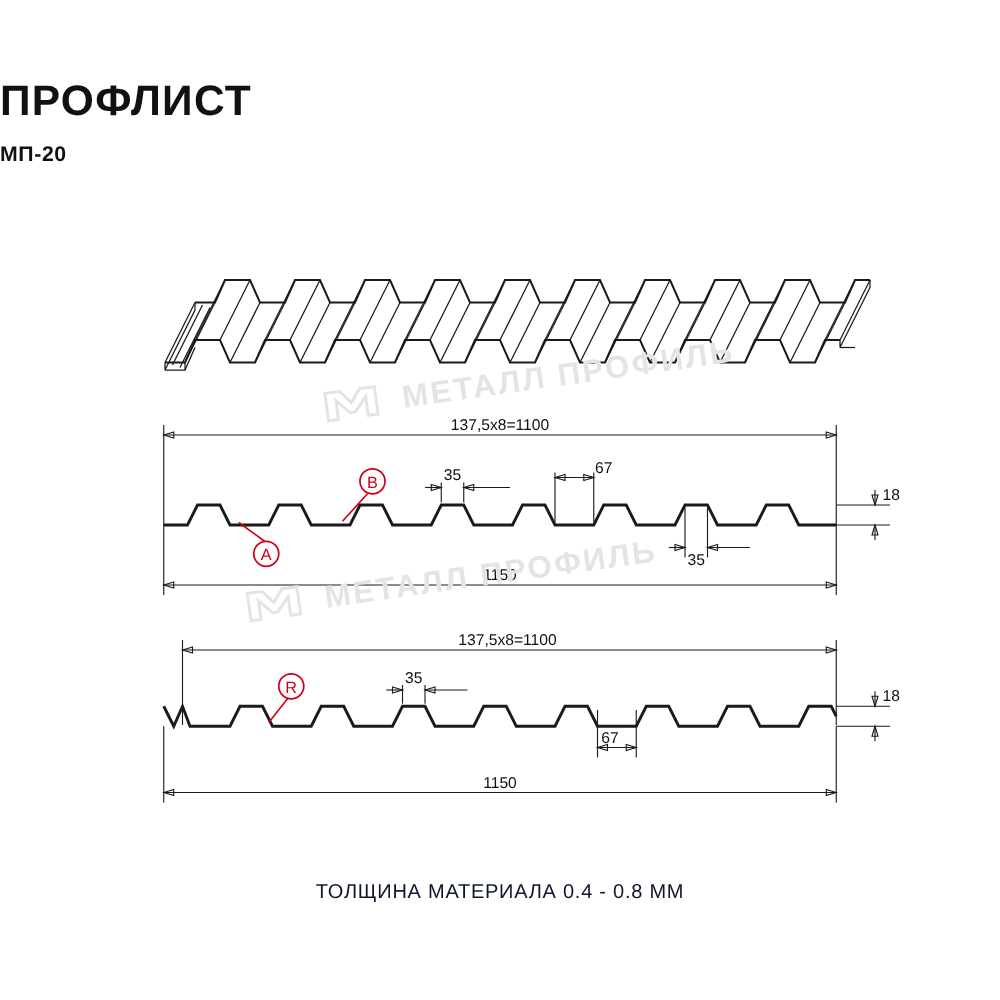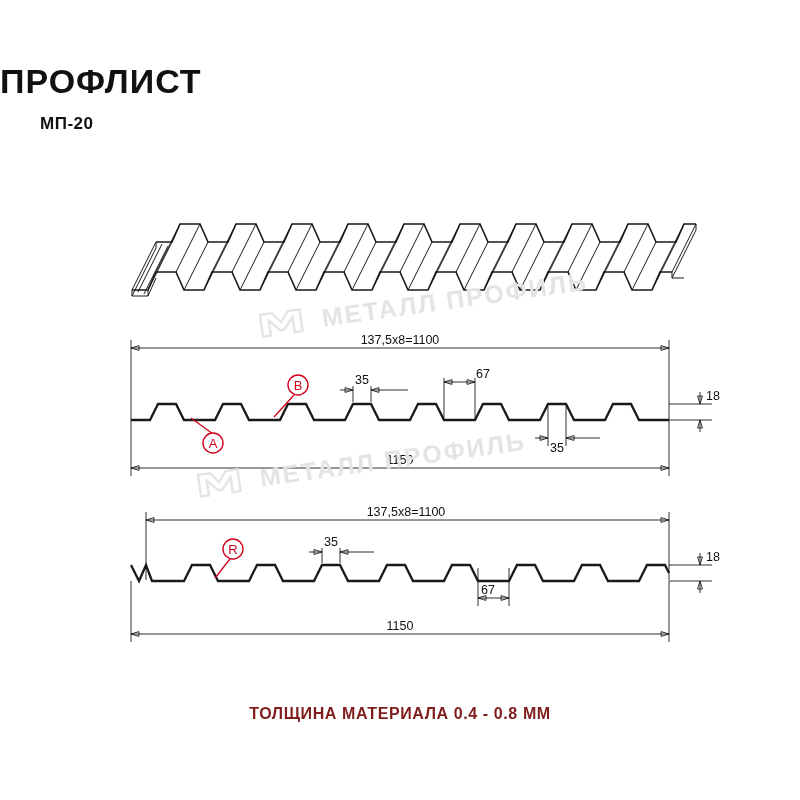--- a/index.html
+++ b/index.html
@@ -32,32 +32,31 @@
     letter-spacing: 1px;
     line-height: 1.05;
     color: #111111;
   }
   .title-sub {
     font-size: 17px;
     font-weight: bold;
     margin-top: 14px;
     color: #111111;
     letter-spacing: 0.5px;
-    padding-left: 40px;
   }
   .footer-note {
     position: absolute;
     left: 0;
     right: 0;
     top: 705px;
     text-align: center;
     font-size: 16px;
-    font-weight: bold;
+    font-weight: normal;
     letter-spacing: 0.6px;
-    color: #7f1d1d;
+    color: #0f172a;
   }
   
   .wm {
     position: absolute;
     color: #e4e4e4;
     font-weight: bold;
     font-size: 25px;
     letter-spacing: 2px;
     white-space: nowrap;
     user-select: none;

